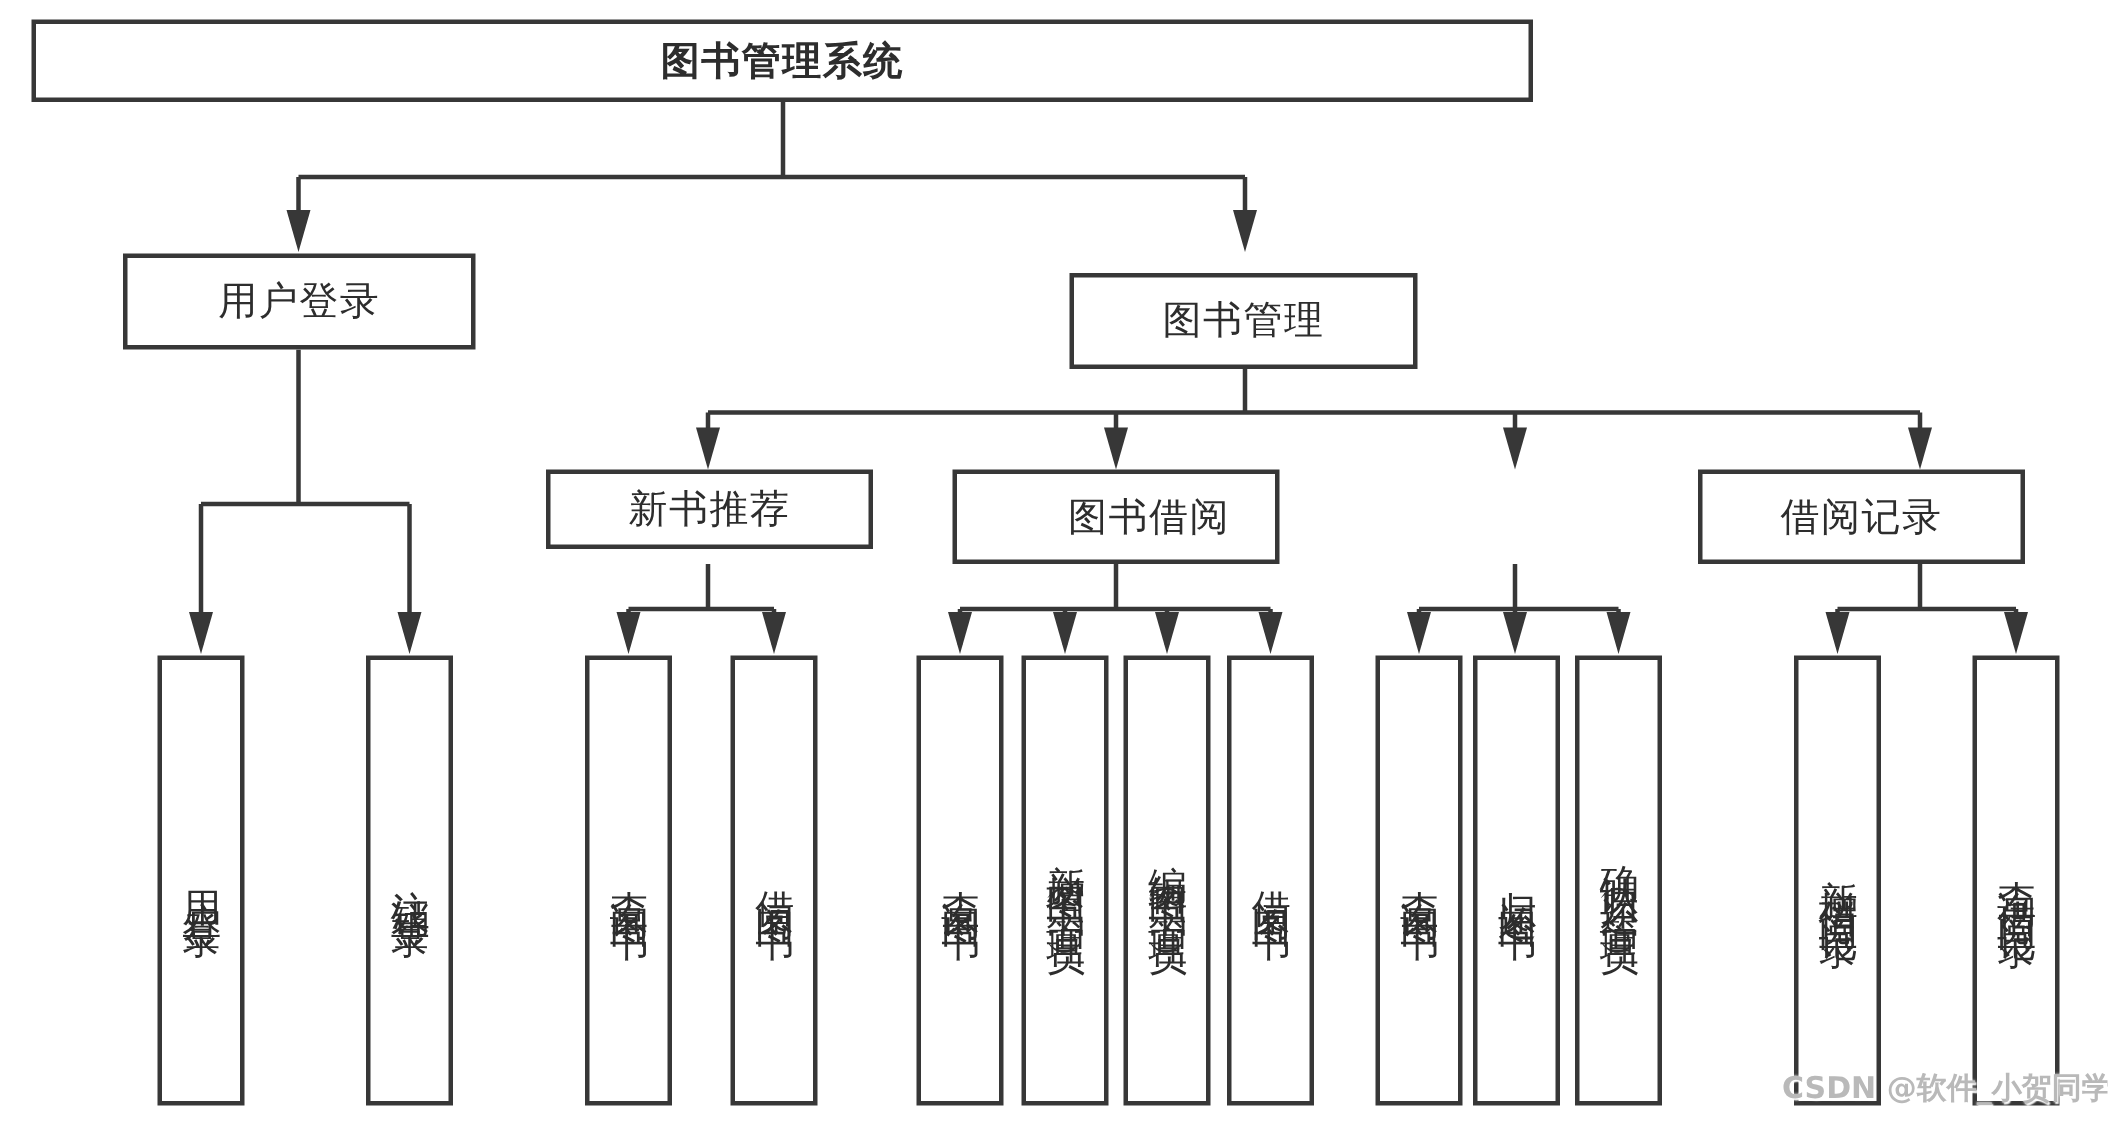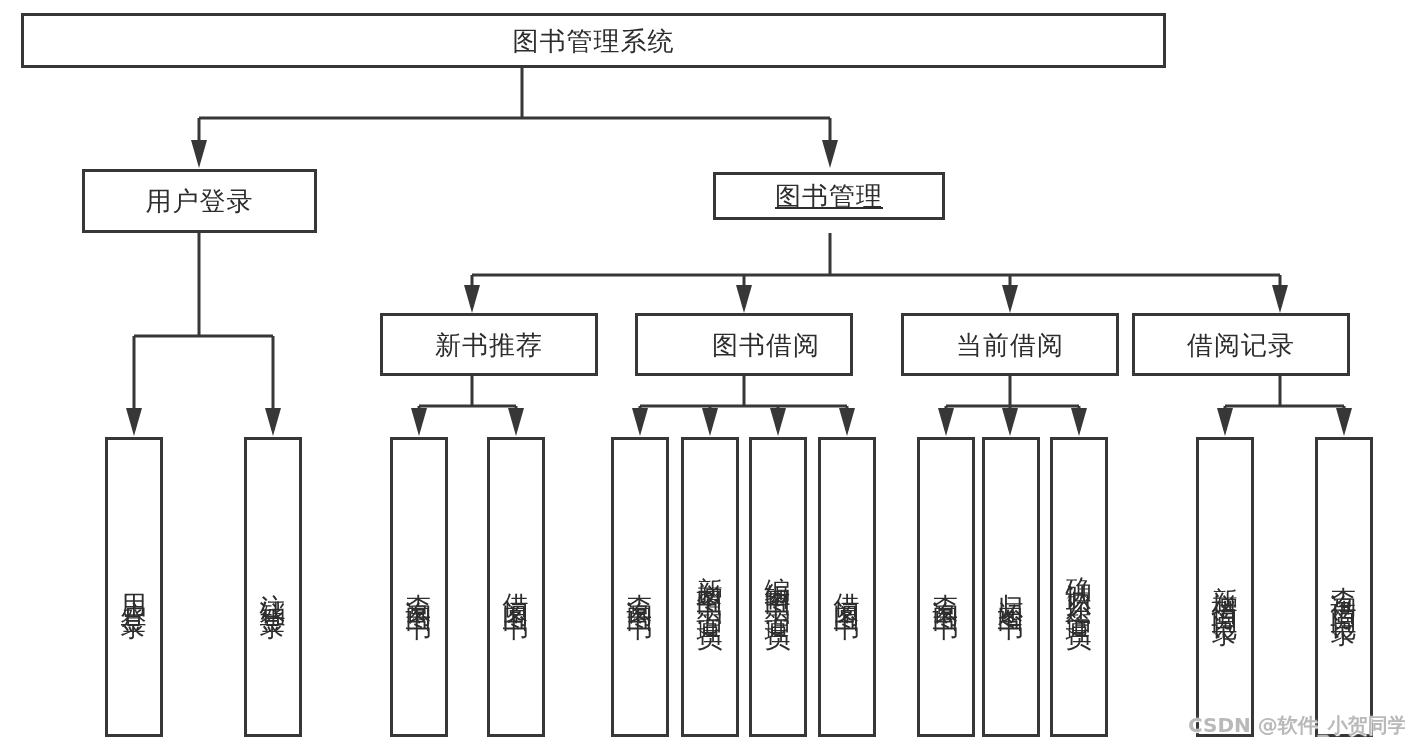--- a/index.html
+++ b/index.html
@@ -60,39 +60,36 @@
       <polygon points="770,408 786,408 778,436"></polygon>
       <polygon points="839,408 855,408 847,436"></polygon>
       <polygon points="938,408 954,408 946,436"></polygon>
       <polygon points="1002,408 1018,408 1010,436"></polygon>
       <polygon points="1071,408 1087,408 1079,436"></polygon>
       <polygon points="1217,408 1233,408 1225,436"></polygon>
       <polygon points="1336,408 1352,408 1344,436"></polygon>
     </g>
   </svg>
 
-  <div class="node" style="left:21px;top:13px;width:1145px;height:55px;">
+  <div class="node" style="left:21px;top:13px;width:1001px;height:55px;font-weight:bold;">
     <span>图书管理系统</span>
   </div>
 
   <div class="node" style="left:82px;top:169px;width:235px;height:64px;">
     <span>用户登录</span>
   </div>
-  <div class="node" style="left:713px;top:172px;width:232px;height:48px;text-decoration:underline;">
+  <div class="node" style="left:713px;top:182px;width:232px;height:64px;">
     <span>图书管理</span>
   </div>
 
-  <div class="node" style="left:364px;top:313px;width:218px;height:63px;margin-left:16px;">
+  <div class="node" style="left:364px;top:313px;width:218px;height:53px;">
     <span>新书推荐</span>
   </div>
   <div class="node" style="left:635px;top:313px;width:218px;height:63px;padding-left:44px;">
     <span>图书借阅</span>
-  </div>
-  <div class="node" style="left:901px;top:313px;width:218px;height:63px;">
-    <span>当前借阅</span>
   </div>
   <div class="node" style="left:1132px;top:313px;width:218px;height:63px;">
     <span>借阅记录</span>
   </div>
 
   <div class="node vnode" style="left:105px;top:437px;width:58px;height:300px;">
     <span class="vtext">用户登录</span>
   </div>
   <div class="node vnode" style="left:244px;top:437px;width:58px;height:300px;">
     <span class="vtext">注销登录</span>

